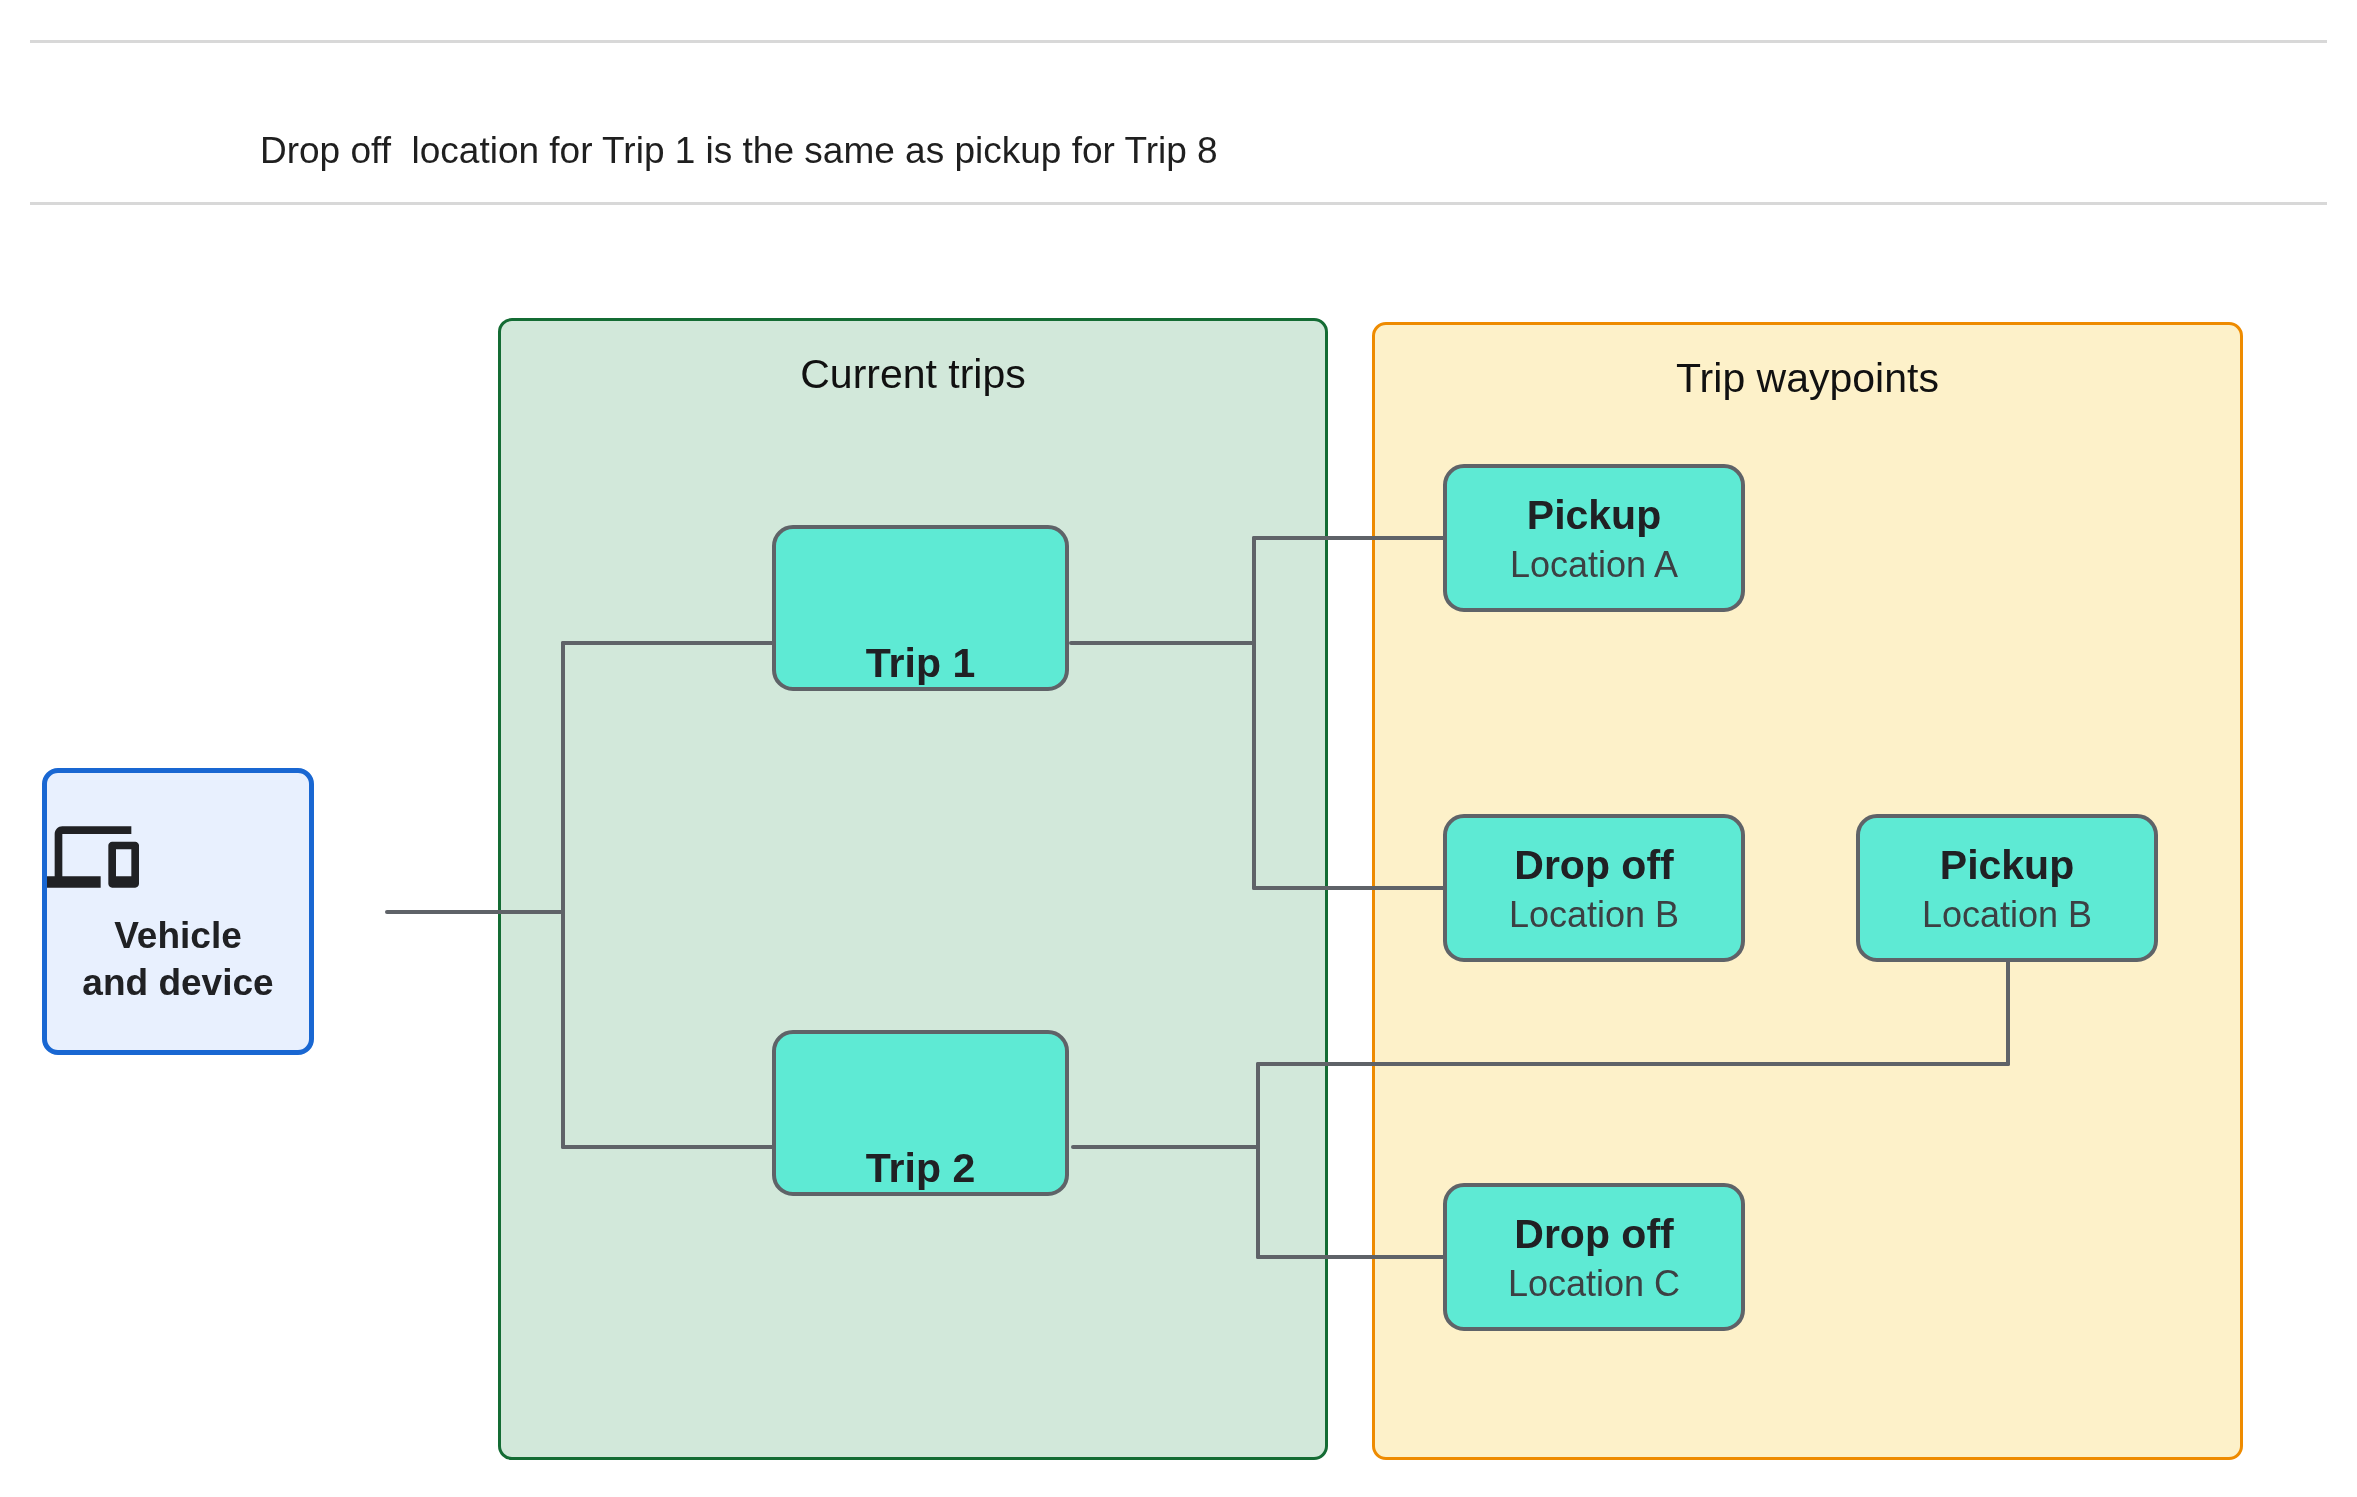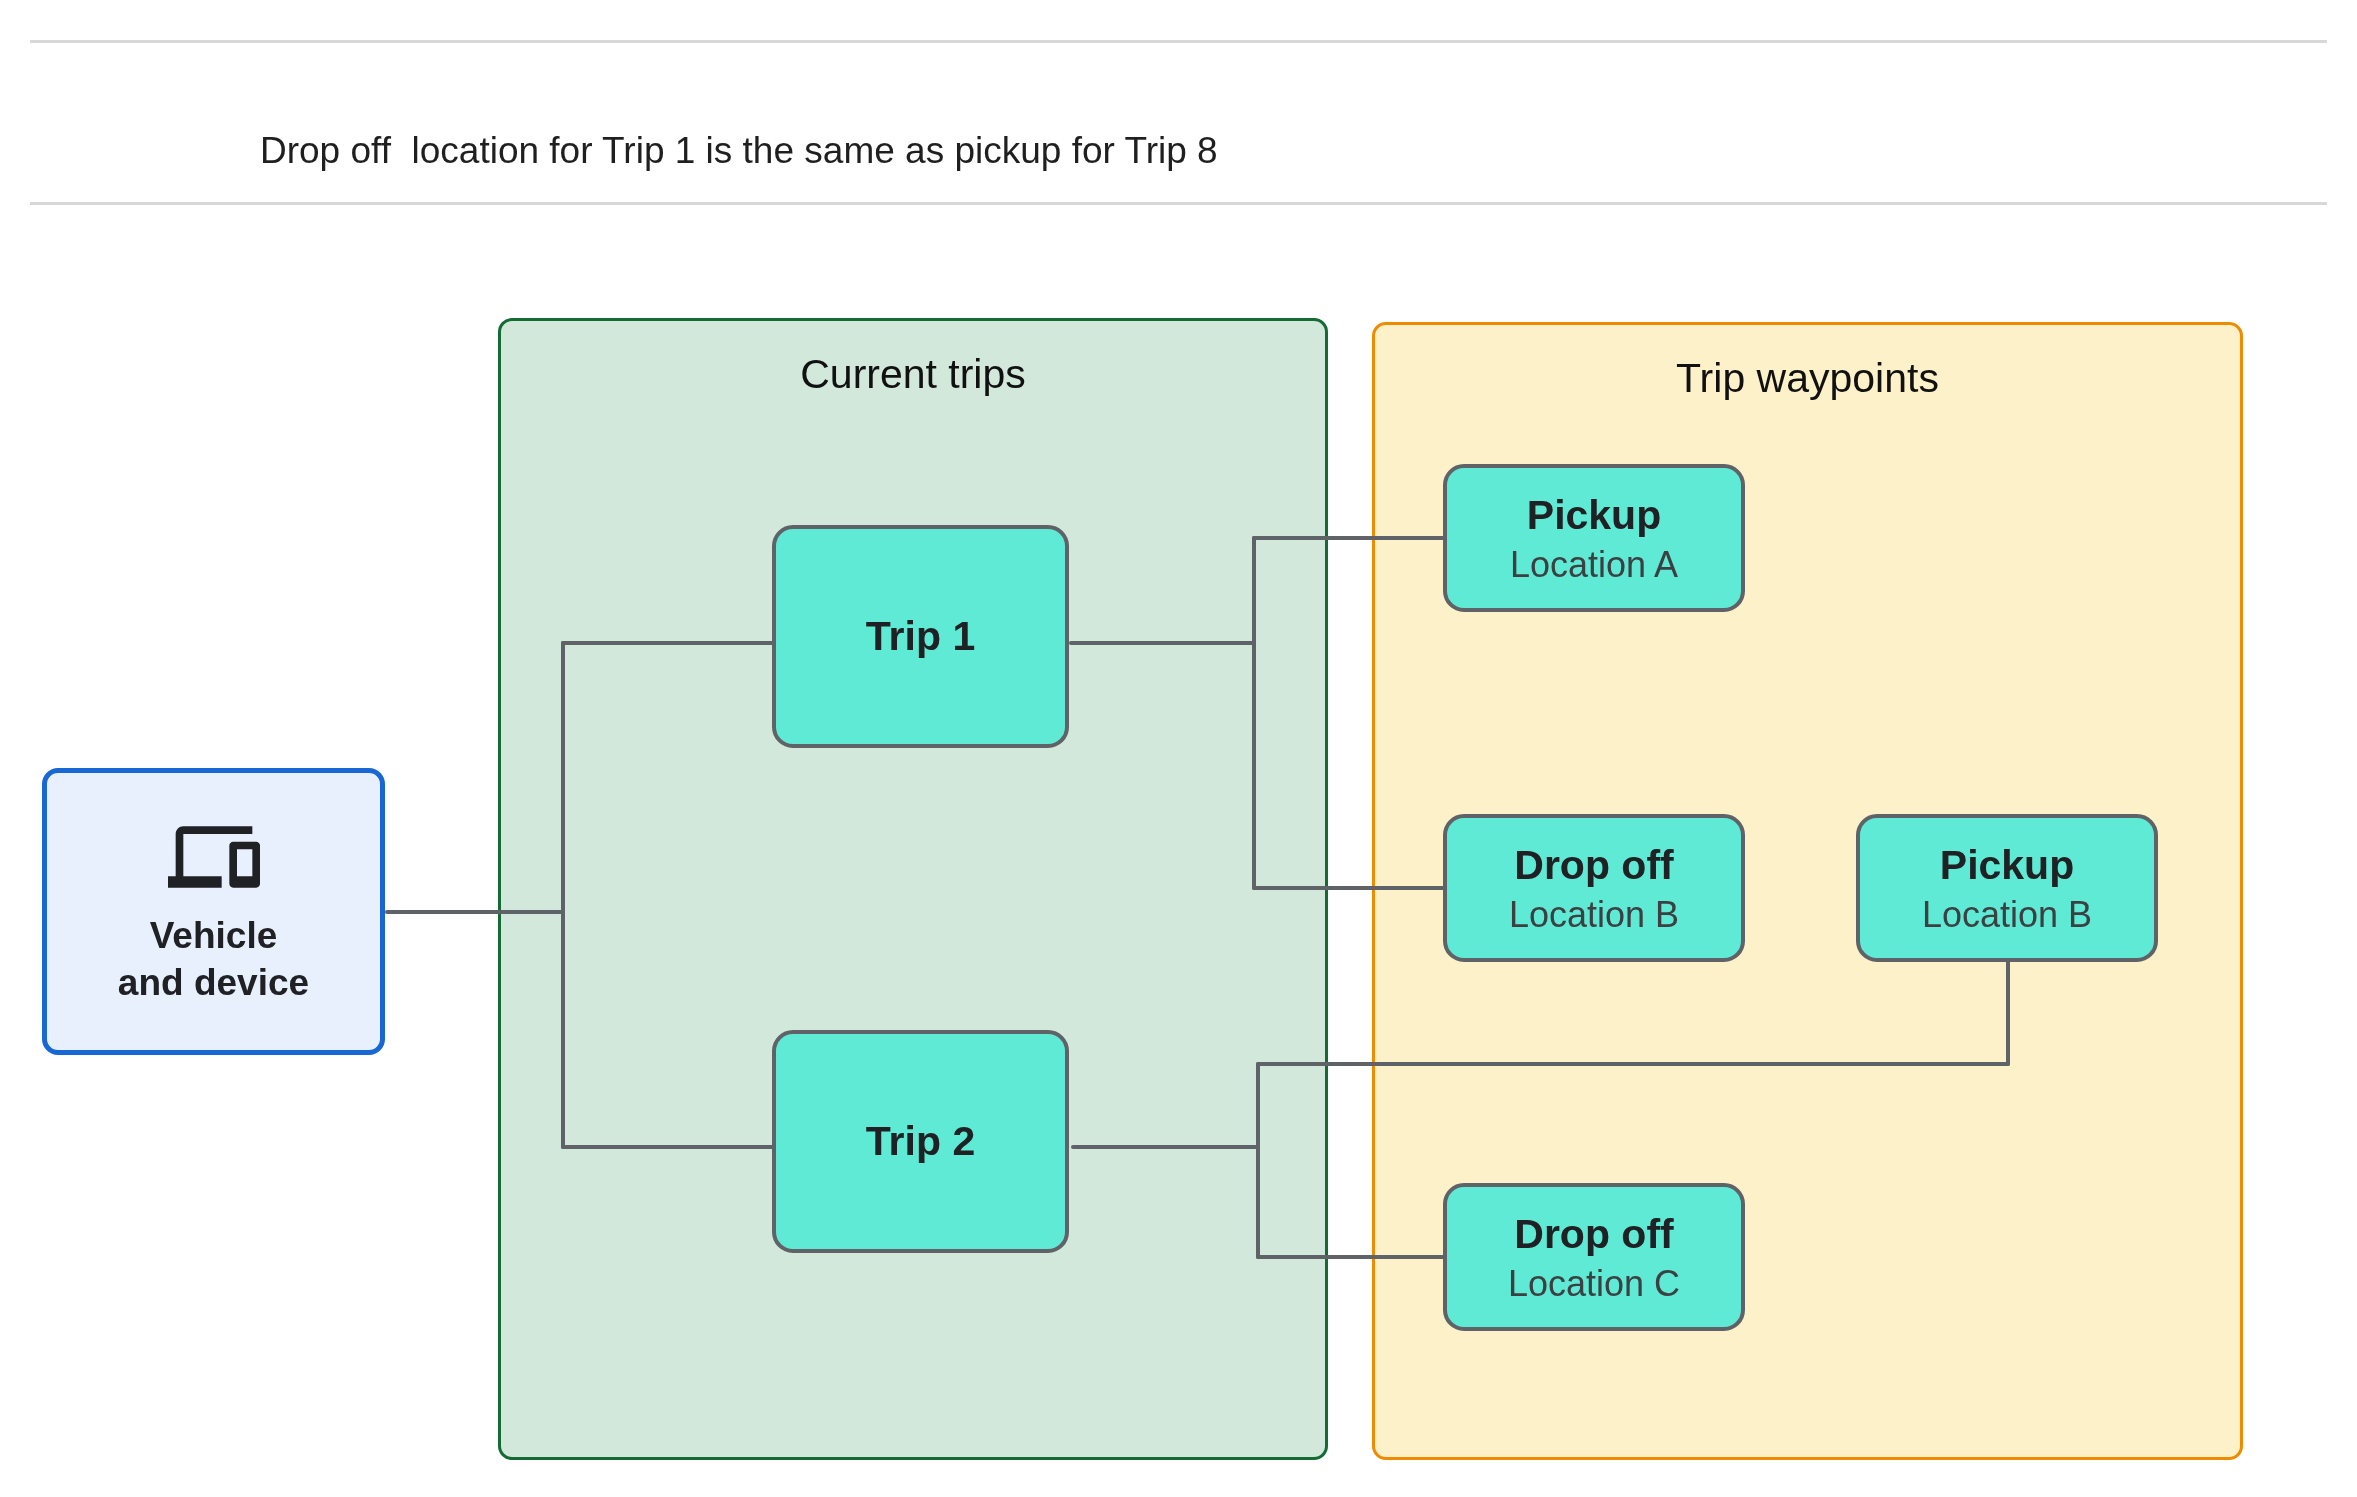--- a/index.html
+++ b/index.html
@@ -18,36 +18,36 @@
   #panel-current{left:498px;top:318px;width:830px;height:1142px;background:#d2e8da;border:3px solid #146c34;}
   #panel-waypoints{left:1372px;top:322px;width:871px;height:1138px;background:#fdf1c9;border:3px solid #ee8b00;}
   .panel-title{position:absolute;left:0;right:0;top:30px;text-align:center;font-size:41px;font-weight:400;color:#111;}
 
   
   .conn{position:absolute;background:#5f6368;z-index:2;border-radius:2px;}
 
   
   .node{position:absolute;box-sizing:border-box;background:#5eead4;border:4px solid #5f6368;border-radius:21px;
         display:flex;flex-direction:column;align-items:center;justify-content:center;z-index:3;}
-  .trip{width:297px;height:223px;}
+  .trip{width:297px;height:166px;justify-content:flex-end;}
   .wp{width:302px;height:148px;}
   #trip1{left:772px;top:525px;}
   #trip2{left:772px;top:1030px;}
   #pickup-a{left:1443px;top:464px;}
   #dropoff-b{left:1443px;top:814px;}
   #pickup-b{left:1856px;top:814px;}
   #dropoff-c{left:1443px;top:1183px;}
   .node-label{font-size:41px;font-weight:700;color:#202124;}
   .wp-title{font-size:41px;font-weight:700;color:#202124;line-height:1.15;}
   .wp-sub{font-size:36px;font-weight:400;color:#3c4043;margin-top:6px;line-height:1.1;}
 
   
-  #vehicle{position:absolute;left:42px;top:768px;width:343px;height:287px;box-sizing:border-box;
+  #vehicle{position:absolute;left:42px;top:768px;width:272px;height:287px;box-sizing:border-box;
            background:#e8f0fe;border:5px solid #1967d2;border-radius:16px;z-index:3;
-           display:flex;flex-direction:column;align-items:center;justify-content:center;}
+           display:flex;flex-direction:column;justify-content:center;}
   #vehicle .icon{width:92px;height:92px;margin-top:-6px;}
   #vehicle .label{margin-top:10px;font-size:37px;font-weight:700;line-height:1.25;text-align:center;
                   white-space:pre-line;color:#202124;}
 </style>
 </head>
 <body>
 
 <div id="canvas">
 
   <div id="rule-top" class="rule"></div>

